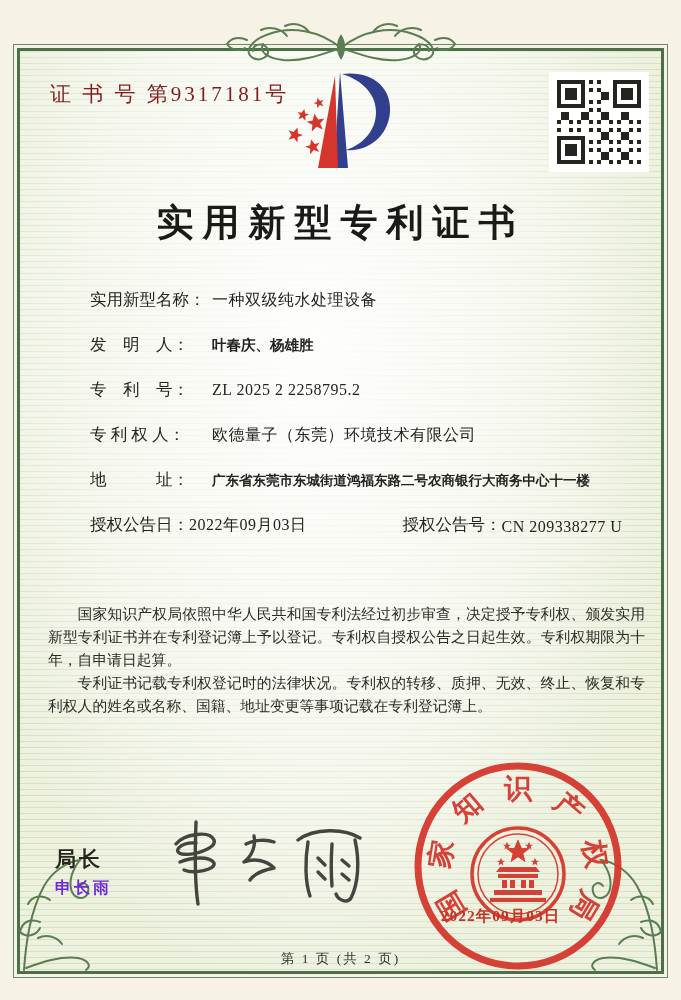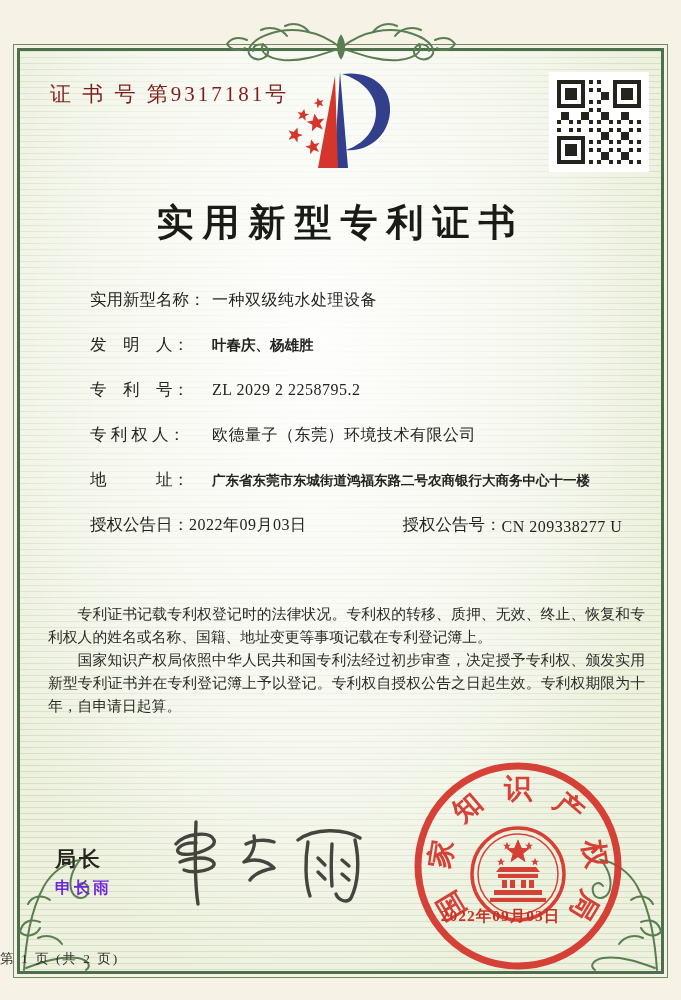--- a/index.html
+++ b/index.html
@@ -65,21 +65,21 @@
   .sig-name{position:absolute;left:55px;top:878px;font-size:16px;font-weight:bold;letter-spacing:3px;color:#6d28d9;}
   .sig-hand{position:absolute;left:150px;top:810px;}
   
   .seal{position:absolute;left:410px;top:758px;opacity:0.93;}
   .seal-date{
     position:absolute;left:408px;top:906px;width:185px;text-align:center;
     color:#c53327;font-size:15.5px;font-weight:bold;letter-spacing:1px;
   }
   
   .footer-page{
-    position:absolute;left:0;right:0;top:950px;text-align:left;
+    position:absolute;left:0;right:0;top:950px;text-align:center;
     font-size:13.5px;letter-spacing:2px;color:#33332c;
   }
 </style>
 </head>
 <body>
 
 <div class="page">
 
   <div class="frame-outer">
     <div class="frame-inner"></div>
@@ -344,21 +344,21 @@
     <div class="field-row">
       <span class="field-label">实用新型名称：</span>
       <span class="field-value">一种双级纯水处理设备</span>
     </div>
     <div class="field-row">
       <span class="field-label">发　明　人：</span>
       <span class="field-value value-sans">叶春庆、杨雄胜</span>
     </div>
     <div class="field-row">
       <span class="field-label">专　利　号：</span>
-      <span class="field-value">ZL 2029 2 2258795.2</span>
+      <span class="field-value">ZL 2025 2 2258795.2</span>
     </div>
     <div class="field-row">
       <span class="field-label">专 利 权 人：</span>
       <span class="field-value">欧德量子（东莞）环境技术有限公司</span>
     </div>
     <div class="field-row row-address">
       <span class="field-label">地　　　址：</span>
       <span class="field-value">广东省东莞市东城街道鸿福东路二号农商银行大商务中心十一楼</span>
     </div>
     <div class="field-row grant-row">
@@ -368,22 +368,22 @@
       </span>
       <span class="gap"></span>
       <span class="pair">
         <span class="field-label" style="flex:none">授权公告号：</span>
         <span class="field-value">CN 209338277 U</span>
       </span>
     </div>
   </div>
 
   <div class="body-text">
+    <p>国家知识产权局依照中华人民共和国专利法经过初步审查，决定授予专利权、颁发实用新型专利证书并在专利登记簿上予以登记。专利权自授权公告之日起生效。专利权期限为十年，自申请日起算。</p>
     <p>专利证书记载专利权登记时的法律状况。专利权的转移、质押、无效、终止、恢复和专利权人的姓名或名称、国籍、地址变更等事项记载在专利登记簿上。</p>
-    <p>国家知识产权局依照中华人民共和国专利法经过初步审查，决定授予专利权、颁发实用新型专利证书并在专利登记簿上予以登记。专利权自授权公告之日起生效。专利权期限为十年，自申请日起算。</p>
   </div>
 
   <div class="sig-title">局长</div>
   <div class="sig-name">申长雨</div>
   <div class="sig-hand">
     <svg width="230" height="105" viewBox="0 0 230 105">
       <g fill="none" stroke="#32332c" stroke-width="3.4" stroke-linecap="round" stroke-linejoin="round" opacity="0.9">
 
         <path d="M46,12 C45,38 44,68 48,94"></path>
         <path d="M26,34 C34,24 60,20 64,30 C67,38 44,46 32,44 C22,42 30,32 46,33"></path>

